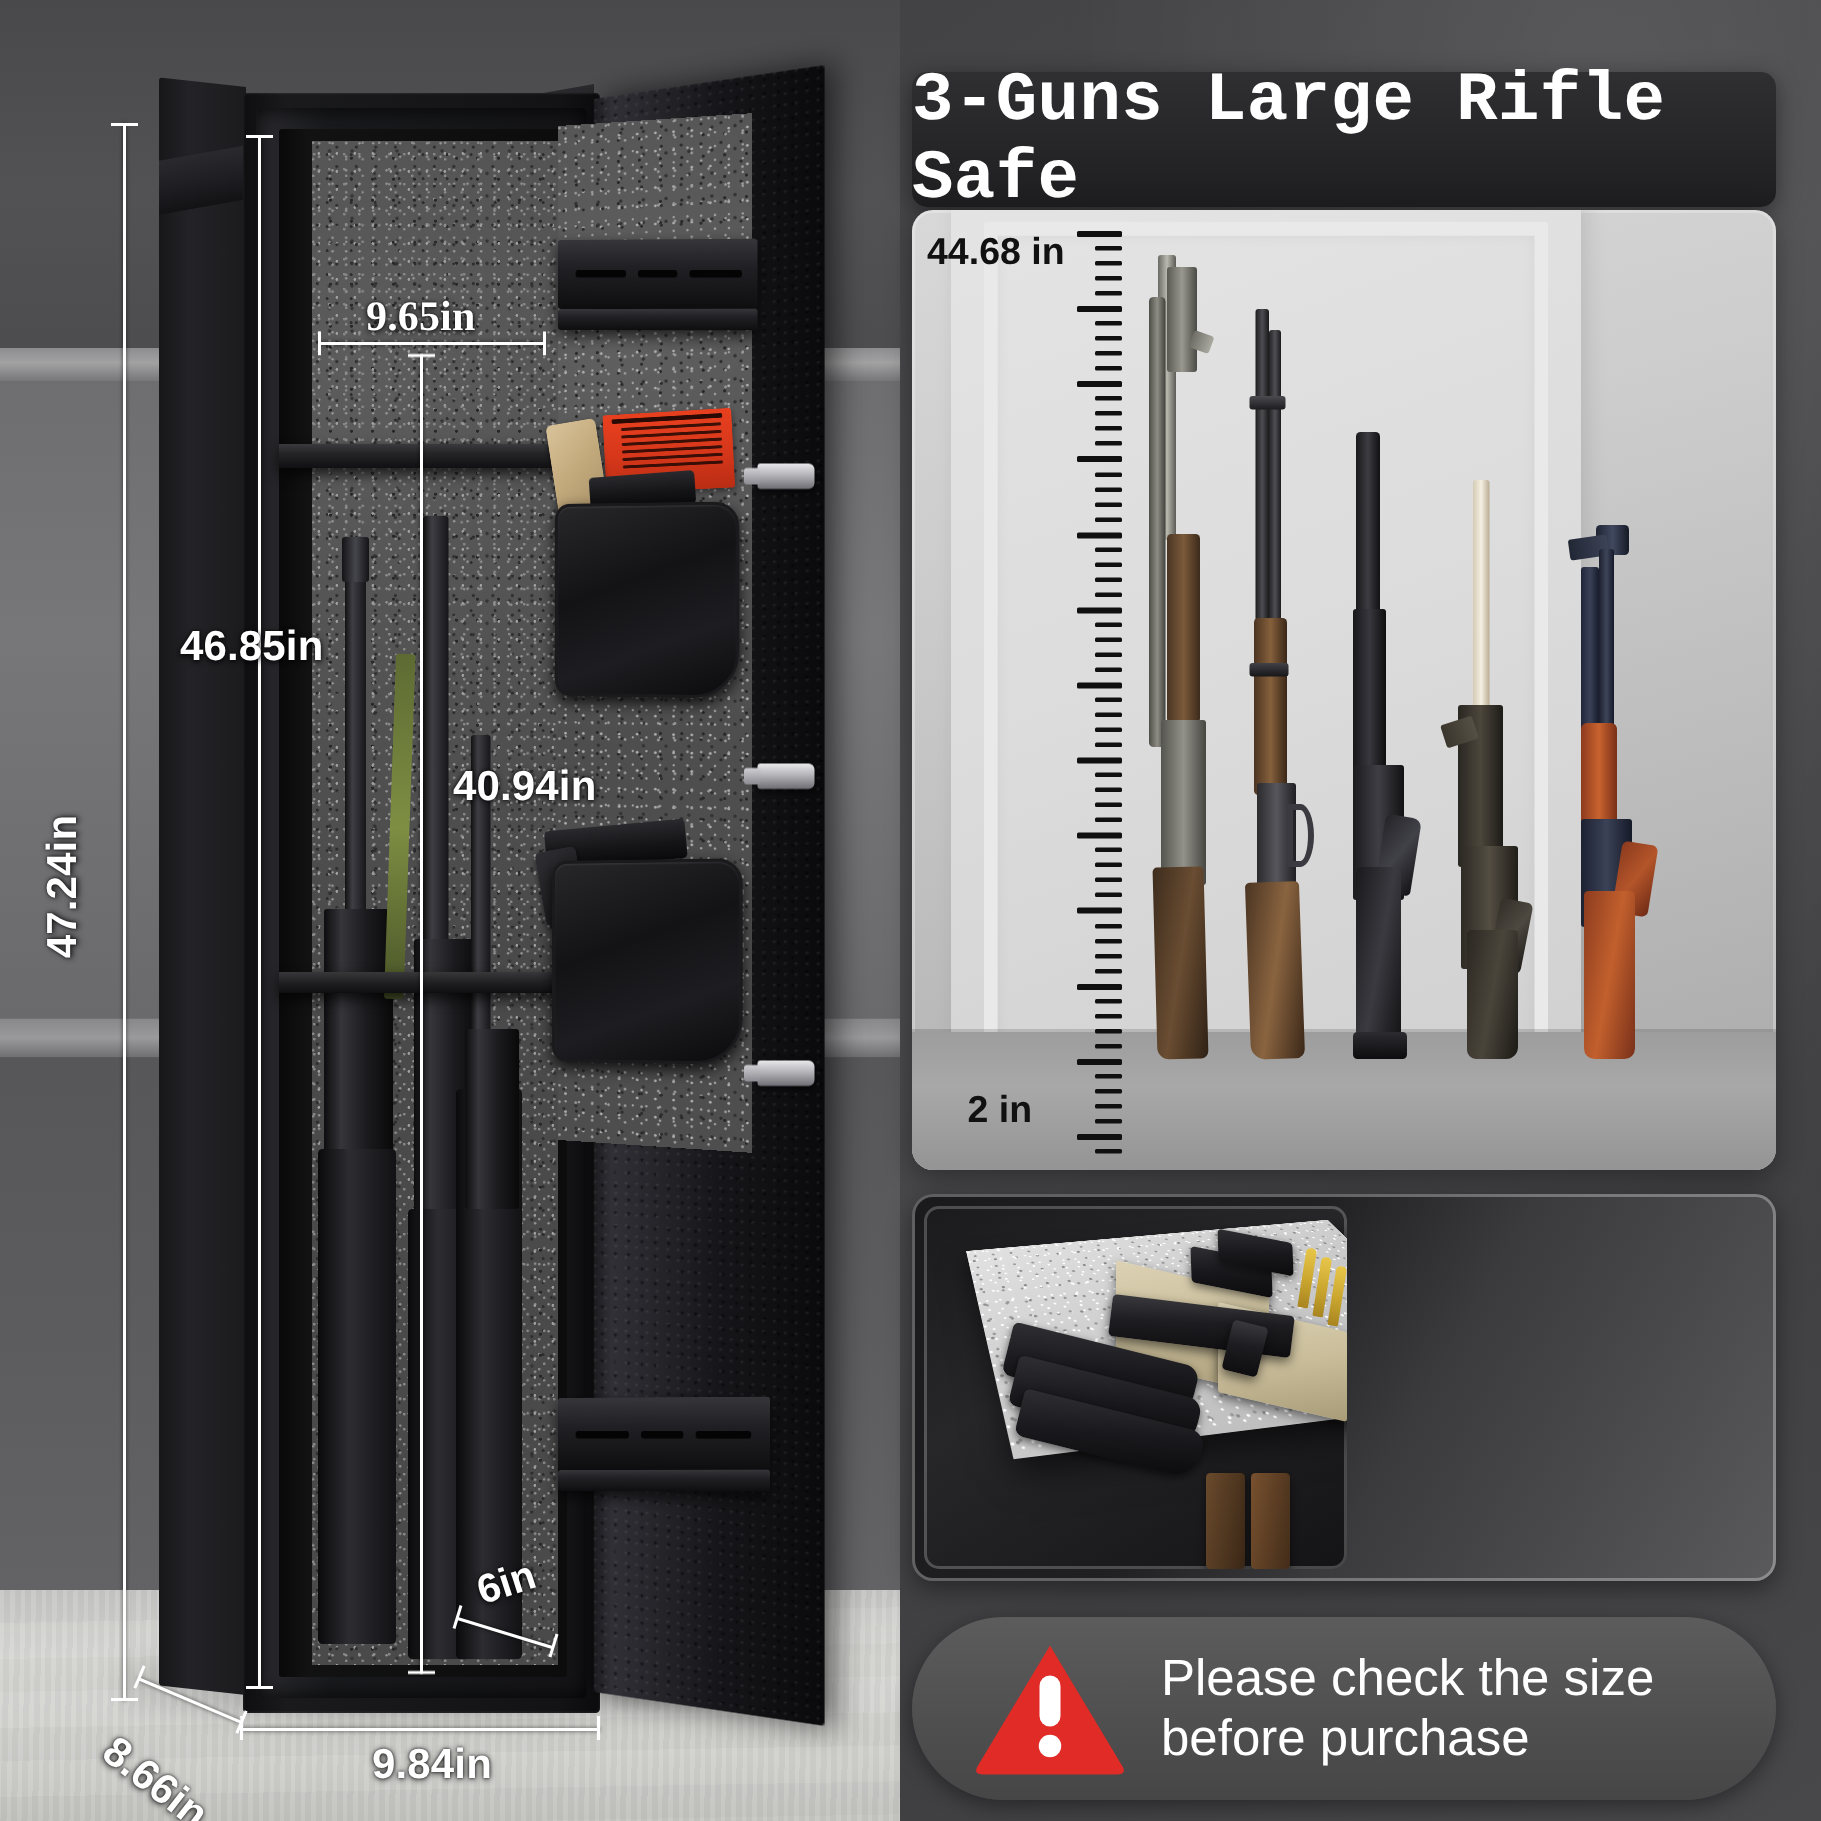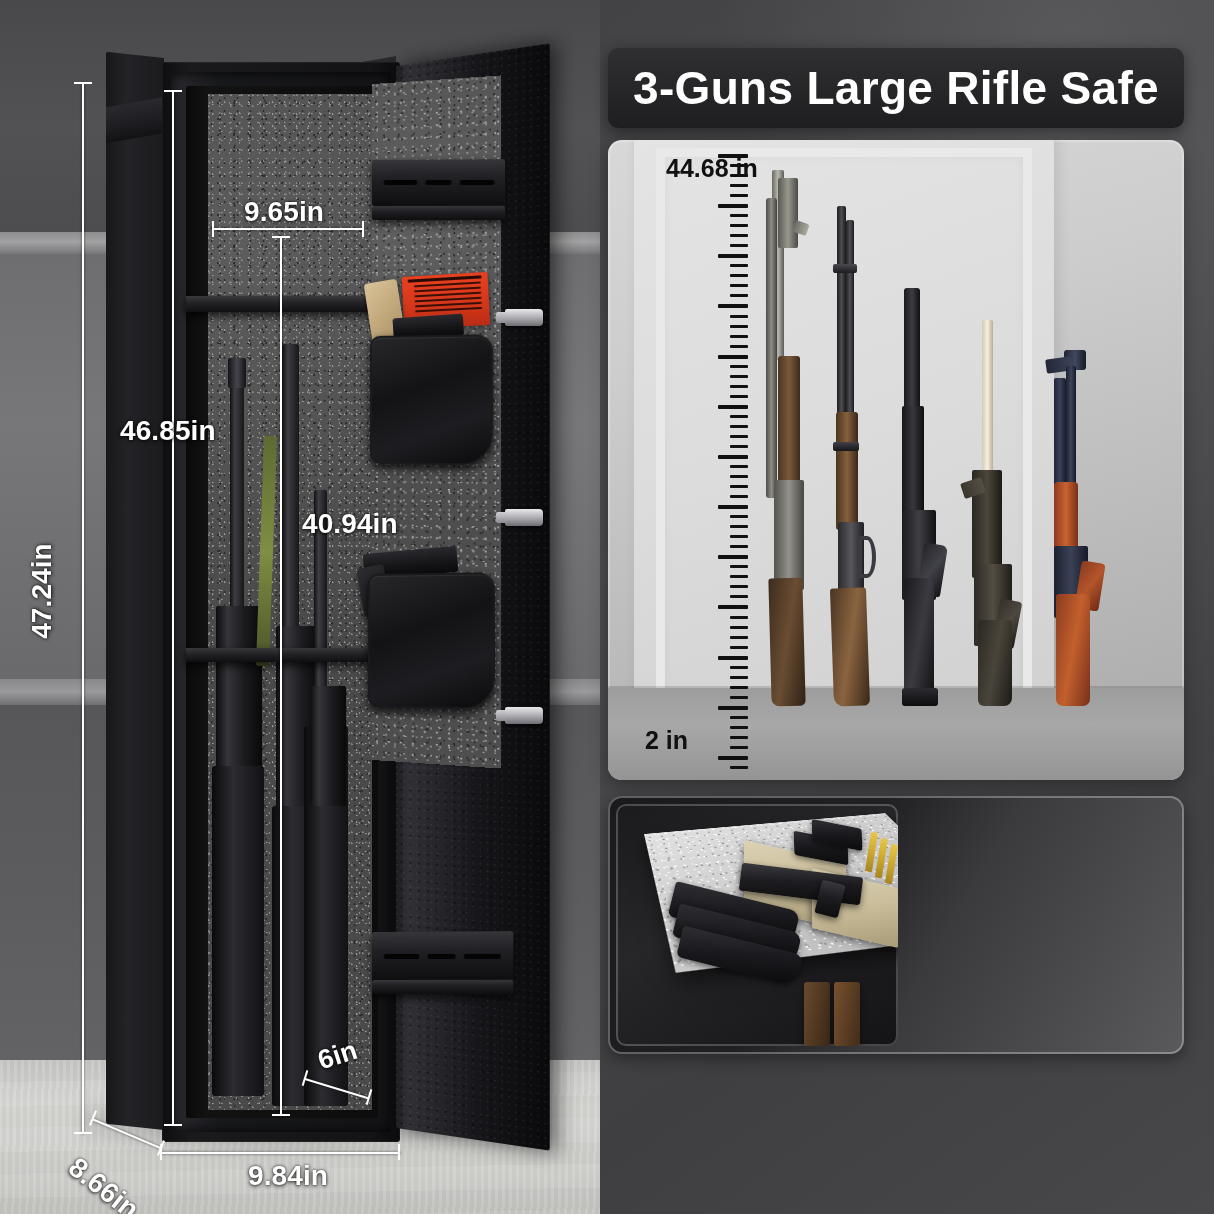--- a/index.html
+++ b/index.html
@@ -224,25 +224,26 @@
 
   
   .right-bg { position:absolute; left:600px; top:0; width:614px; height:1214px;
     background: linear-gradient(145deg,#434346 0%, #4c4c4f 35%, #3f3f42 70%, #48484b 100%); }
   .right-bg::after{
     content:""; position:absolute; inset:0;
     background: radial-gradient(ellipse at 75% 8%, rgba(255,255,255,.09), transparent 55%);
   }
 
   .title-banner {
-    position:absolute; left:608px; top:48px; width:576px; height:80px;
+    position:absolute; left:608px; top:48px; width:576px; height:90px;
     background: linear-gradient(180deg,#2f2f31 0%, #262628 55%, #1e1e20 100%);
     border-radius:10px;
     display:flex; align-items:center; justify-content:center;
     box-shadow: 0 4px 16px rgba(0,0,0,.45);
+    font-family: Liberation Mono, monospace;
   }
   .title-text { color:#fff; font-size:46px; font-weight:700; letter-spacing:.3px; }
 
   .guns-panel {
     position:absolute; left:608px; top:140px; width:576px; height:640px;
     border-radius:14px; overflow:hidden;
     background: linear-gradient(165deg,#d8d8d8 0%, #cdcdcd 30%, #bdbdbd 62%, #a9a9a9 100%);
     box-shadow: 0 5px 18px rgba(0,0,0,.35), inset 0 0 0 2px rgba(255,255,255,.25);
   }
   .gp-wallpanel {
@@ -262,21 +263,21 @@
   }
   .gp-floor-line { position:absolute; left:0; bottom:92px; width:576px; height:2px; background:rgba(0,0,0,.14); }
 
   .ruler { position:absolute; left:104px; top:14px; width:36px; height:612px; }
   .tick { position:absolute; right:0; height:3px; background:#101010; border-radius:1px; }
   .tick.long { width:30px; height:4px; }
   .tick.short { width:18px; }
   .ruler-label {
     position:absolute; color:#111; font-size:25px; font-weight:700; white-space:nowrap;
   }
-  .rl-top { left:10px; top:14px;margin-left:48px; }
+  .rl-top { left:10px; top:14px; }
   .rl-bottom { left:37px; top:586px; }
 
   .gun { position:absolute; bottom:74px; }
   .g-wood { position:absolute; border-radius:3px; }
   .g-metal { position:absolute; border-radius:2px; }
 
   .info-panel {
     position:absolute; left:608px; top:796px; width:576px; height:258px;
     border-radius:14px; overflow:hidden;
     background: linear-gradient(120deg,#1a1a1c 0%, #202022 38%, #3b3b3e 58%, #5a5a5d 100%);
@@ -427,21 +428,21 @@
     <div class="dim-label" style="left:-6px; top:575px; font-size:28px; transform:rotate(-90deg); transform-origin:center;">47.24in</div>
 
     <div class="dim-line-v" style="left:172px; top:90px; height:1036px;"></div>
     <div class="dim-cap-h" style="left:164px; top:90px;"></div>
     <div class="dim-cap-h" style="left:164px; top:1124px;"></div>
     <div class="dim-label" style="left:120px; top:415px; font-size:28px;">46.85in</div>
 
     <div class="dim-line-h" style="left:212px; top:228px; width:152px;"></div>
     <div class="dim-cap-v" style="left:212px; top:221px;"></div>
     <div class="dim-cap-v" style="left:362px; top:221px;"></div>
-    <div class="dim-label" style="left:244px; top:196px; font-size:28px;">9.65in</div>
+    <div class="dim-label" style="left:244px; top:196px; font-size:28px;font-family:Liberation Serif, serif;">9.65in</div>
 
     <div class="dim-line-v" style="left:280px; top:236px; height:880px;"></div>
     <div class="dim-cap-h" style="left:272px; top:236px;"></div>
     <div class="dim-cap-h" style="left:272px; top:1114px;"></div>
     <div class="dim-label" style="left:302px; top:508px; font-size:28px;">40.94in</div>
 
     <div class="dim-line-h" style="left:305px; top:1078px; width:66px; transform:rotate(17deg); transform-origin:left center;"></div>
     <div class="dim-cap-v" style="left:304px; top:1070px; transform:rotate(17deg);"></div>
     <div class="dim-cap-v" style="left:368px; top:1089px; transform:rotate(17deg);"></div>
     <div class="dim-label" style="left:318px; top:1040px; font-size:27px; transform:rotate(-18deg);">6in</div>
@@ -600,14 +601,27 @@
       <div class="ip-bullet" style="left:262px; top:34px; transform:rotate(9deg);"></div>
       <div class="ip-bullet" style="left:272px; top:40px; transform:rotate(9deg);"></div>
       <div class="ip-mag" style="left:54px; top:92px; width:128px; height:36px; border-radius:4px 10px 18px 6px; transform:rotate(14deg);"></div>
       <div class="ip-mag" style="left:58px; top:114px; width:126px; height:34px; border-radius:4px 10px 18px 6px; transform:rotate(14deg);"></div>
       <div class="ip-mag" style="left:62px; top:136px; width:124px; height:32px; border-radius:4px 10px 18px 6px; transform:rotate(14deg);"></div>
       <div class="ip-mag" style="left:188px; top:178px; width:26px; height:64px; background:linear-gradient(100deg,#6a4a2c,#3a2716); border-radius:3px;"></div>
       <div class="ip-mag" style="left:218px; top:178px; width:26px; height:64px; background:linear-gradient(100deg,#78512f,#422c19); border-radius:3px;"></div>
     </div>
   </div>
 
+  <div class="warn-banner">
+    <div class="warn-tri">
+      <svg width="104" height="92" viewBox="0 0 104 92">
+        <path d="M52 4 L100 84 Q104 90 96 90 L8 90 Q0 90 4 84 Z" fill="#e02b26"></path>
+        <rect x="45" y="24" width="14" height="34" rx="7" fill="#fff"></rect>
+        <circle cx="52" cy="71" r="7.5" fill="#fff"></circle>
+      </svg>
+    </div>
+    <div>
+      <div class="warn-text">Please check the size</div>
+      <div class="warn-text">before purchase</div>
+    </div>
+  </div>
 
 </div>
 
 </body></html>

